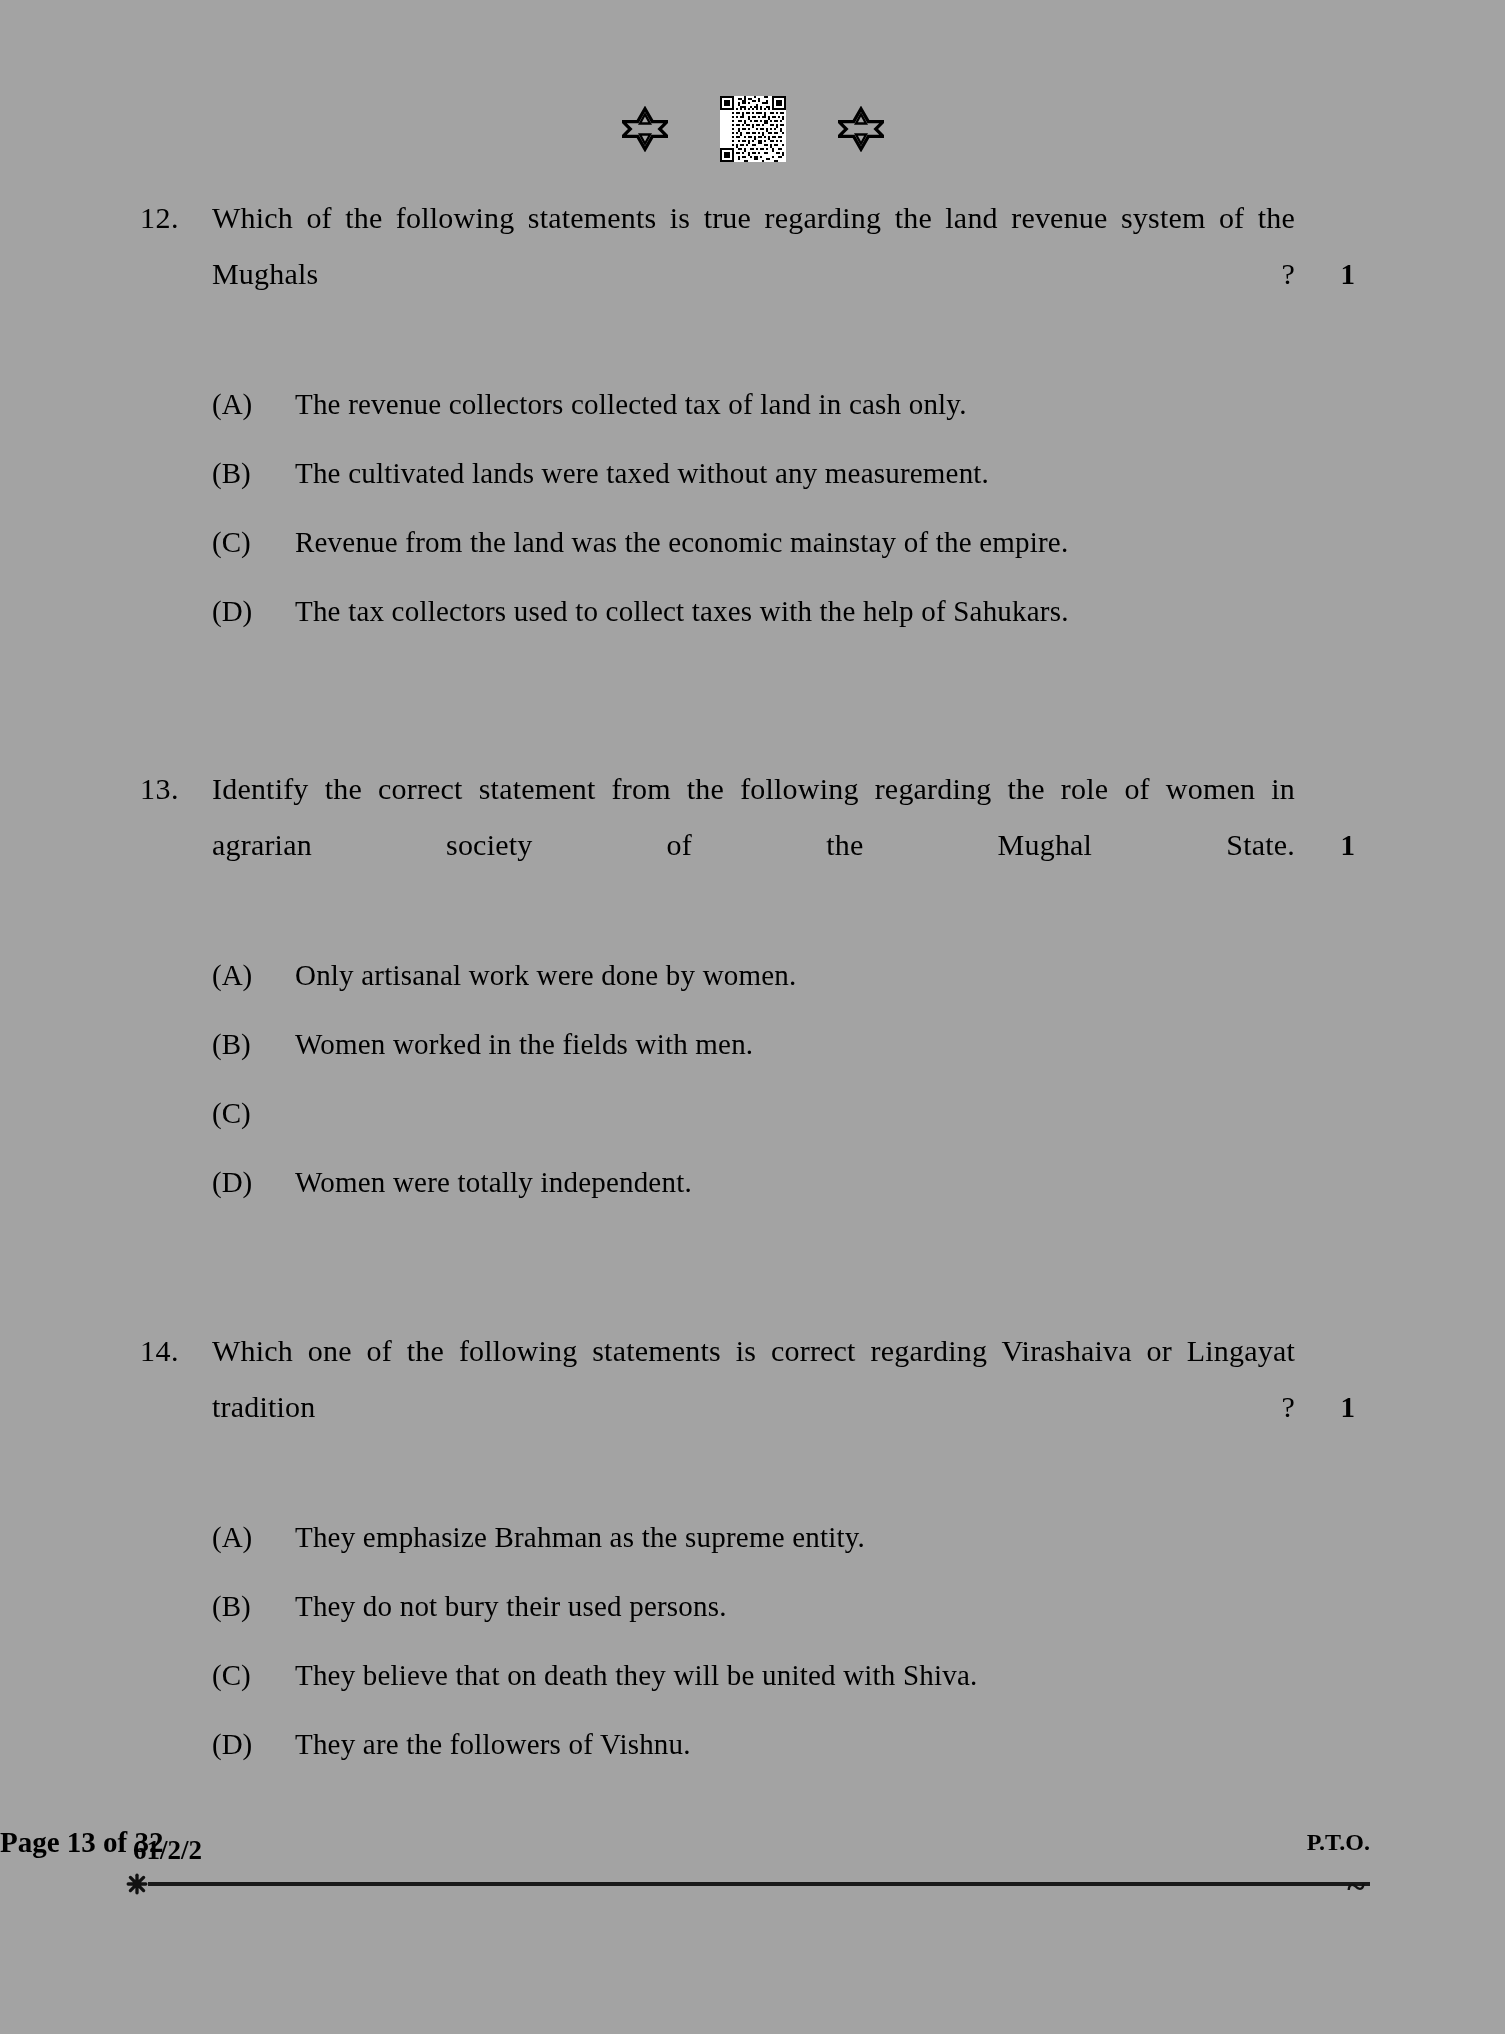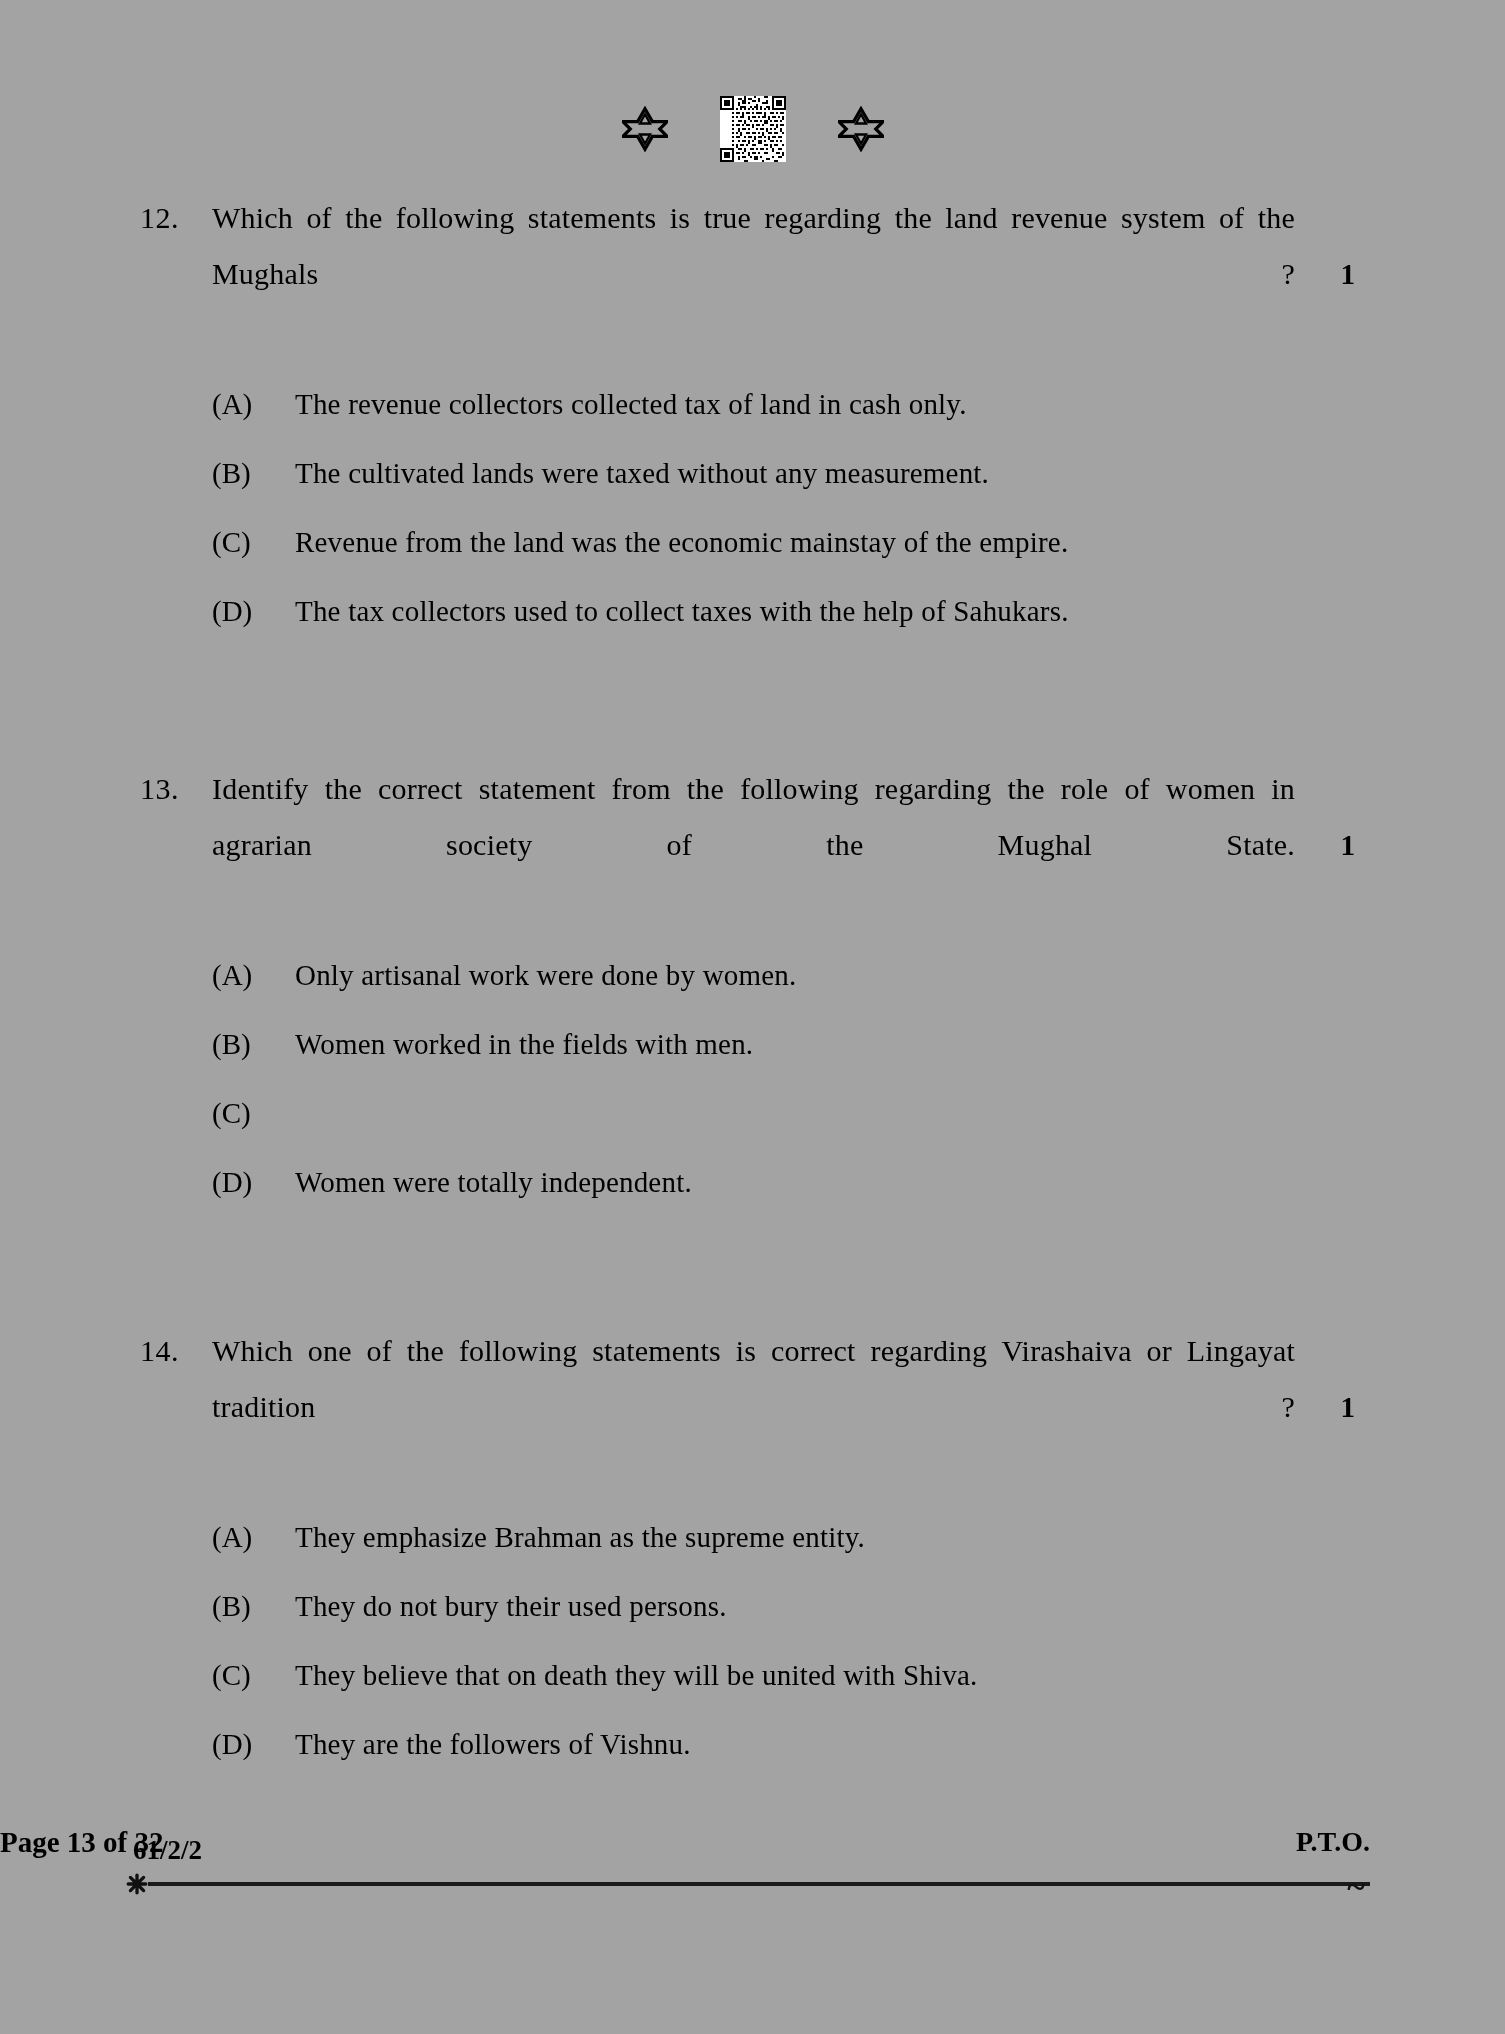--- a/index.html
+++ b/index.html
@@ -142,21 +142,21 @@
     top: 0;
     text-align: left;
     font-size: 29px;
     font-weight: bold;
     line-height: 40px;
   }
   .footer-right {
     position: absolute;
     right: 135px;
     top: 0;
-    font-size: 28px;
+    font-size: 24px;
     font-weight: bold;
     line-height: 40px;
   }
   .rule-wrap {
     position: relative;
     margin-top: 12px;
     height: 20px;
   }
   .rule-mark {
     position: absolute;

